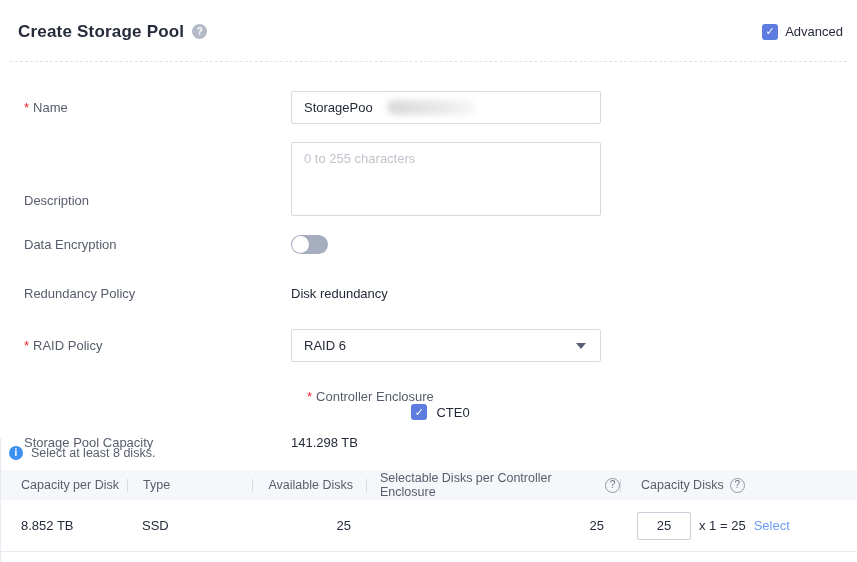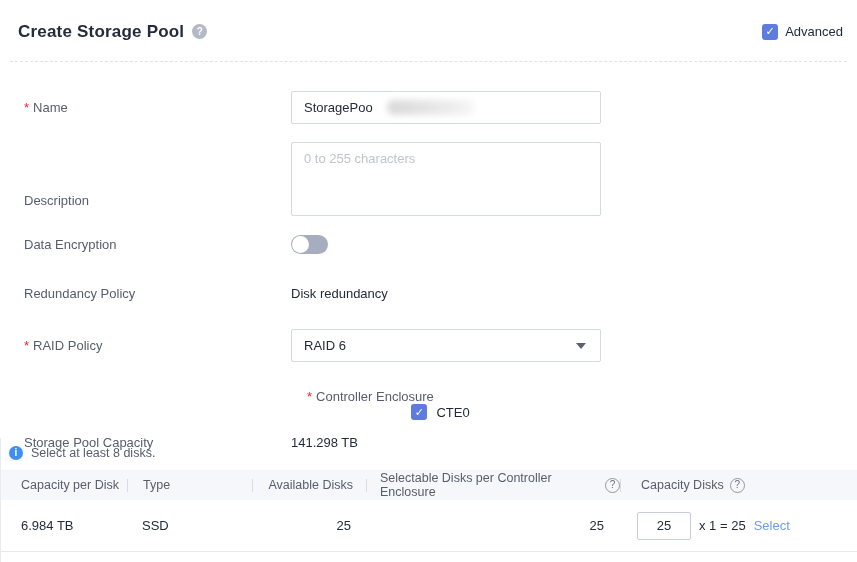--- a/index.html
+++ b/index.html
@@ -175,21 +175,21 @@
         <span class="help-outline">?</span>
       </span>
       <span class="sep"></span>
       <span class="c5">
         <span>Capacity Disks</span>
         <span class="help-outline">?</span>
       </span>
     </div>
 
     <div class="trow">
-      <span class="c1">6.984 TB</span>
+      <span class="c1">8.852 TB</span>
       <span class="c2">SSD</span>
       <span class="c3">25</span>
       <span class="c4v">25</span>
       <span class="c5 req-cell">
         <input class="small-input" value="25" style="">
         <span>x 1 = 25</span>
         <span class="link">Select</span>
       </span>
     </div>
   </div>

